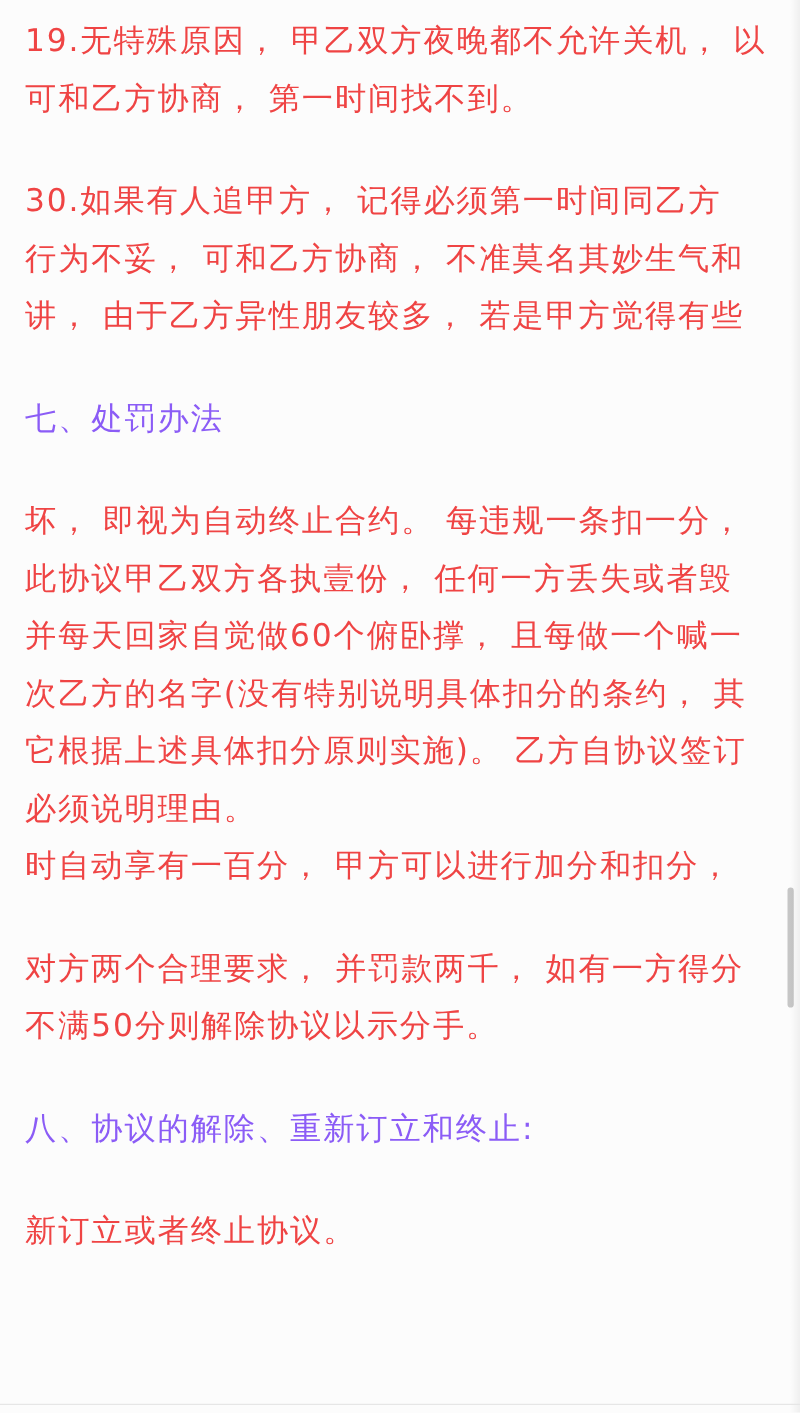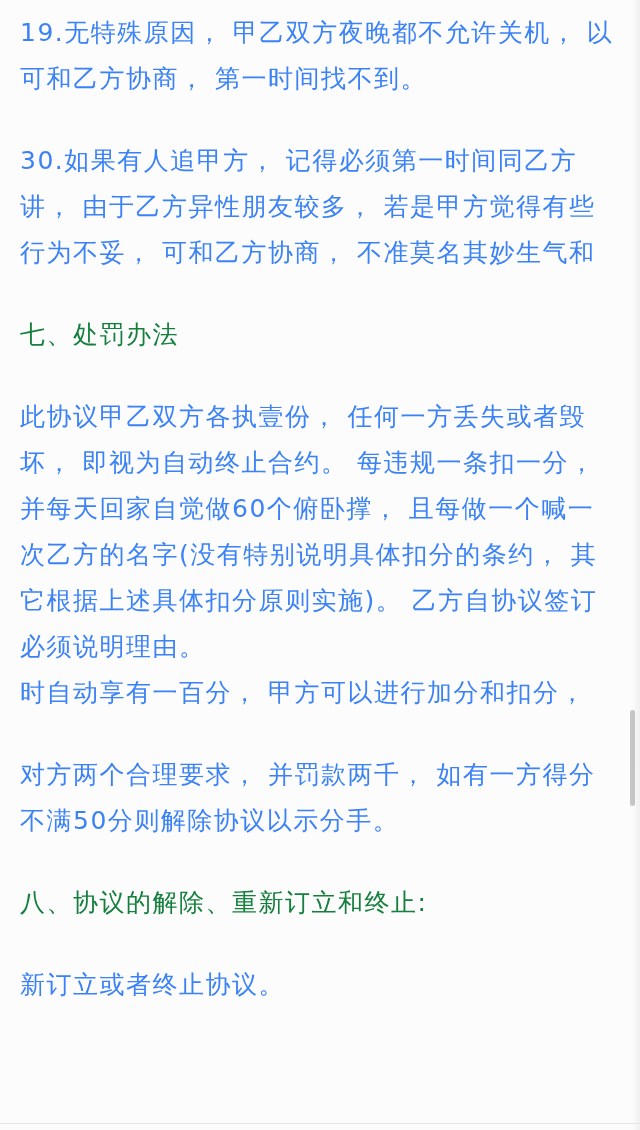--- a/index.html
+++ b/index.html
@@ -13,24 +13,24 @@
   .doc {
     position: absolute;
     top: 10px; left: 20px; right: 22px;
   }
   .para { margin: 0 0 36px 0; }
   .para:last-child { margin-bottom: 0; }
   .line {
     font-size: 25px;
     line-height: 46px;
     letter-spacing: 1.5px;
-    color: #3b82f6;
+    color: #ef4444;
     white-space: nowrap;
   }
-  .heading .line { color: #15803d; }
+  .heading .line { color: #8b5cf6; }
   .scrollbar-thumb {
     position: absolute;
     right: 5px; top: 710px;
     width: 5px; height: 96px;
     background: #c6c6c6;
     border-radius: 3px;
   }
   .right-edge-shade {
     position: absolute;
     top: 0; right: 0; width: 8px; height: 1130px;
@@ -48,31 +48,31 @@
 
 <div class="doc">
 
   <div class="para">
     <div class="line">19.无特殊原因， 甲乙双方夜晚都不允许关机， 以</div>
     <div class="line">可和乙方协商， 第一时间找不到。</div>
   </div>
 
   <div class="para">
     <div class="line">30.如果有人追甲方， 记得必须第一时间同乙方</div>
+    <div class="line">行为不妥， 可和乙方协商， 不准莫名其妙生气和</div>
     <div class="line">讲， 由于乙方异性朋友较多， 若是甲方觉得有些</div>
-    <div class="line">行为不妥， 可和乙方协商， 不准莫名其妙生气和</div>
   </div>
 
   <div class="para heading">
     <div class="line">七、处罚办法</div>
   </div>
 
   <div class="para">
+    <div class="line">坏， 即视为自动终止合约。 每违规一条扣一分，</div>
     <div class="line">此协议甲乙双方各执壹份， 任何一方丢失或者毁</div>
-    <div class="line">坏， 即视为自动终止合约。 每违规一条扣一分，</div>
     <div class="line">并每天回家自觉做60个俯卧撑， 且每做一个喊一</div>
     <div class="line">次乙方的名字(没有特别说明具体扣分的条约， 其</div>
     <div class="line">它根据上述具体扣分原则实施)。 乙方自协议签订</div>
     <div class="line">必须说明理由。</div>
     <div class="line">时自动享有一百分， 甲方可以进行加分和扣分，</div>
   </div>
 
   <div class="para">
     <div class="line">对方两个合理要求， 并罚款两千， 如有一方得分</div>
     <div class="line">不满50分则解除协议以示分手。</div>

